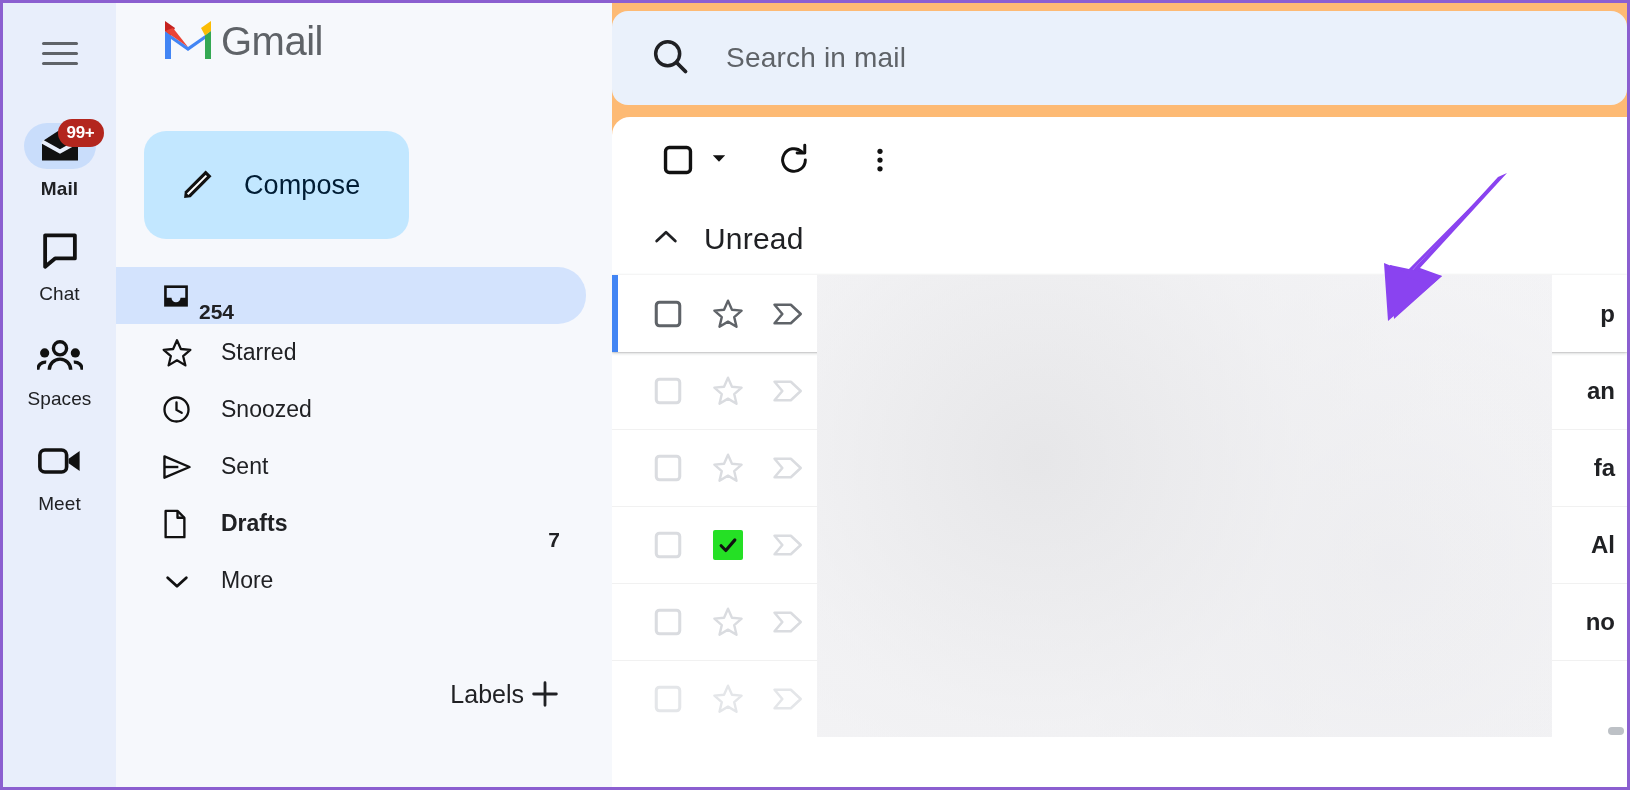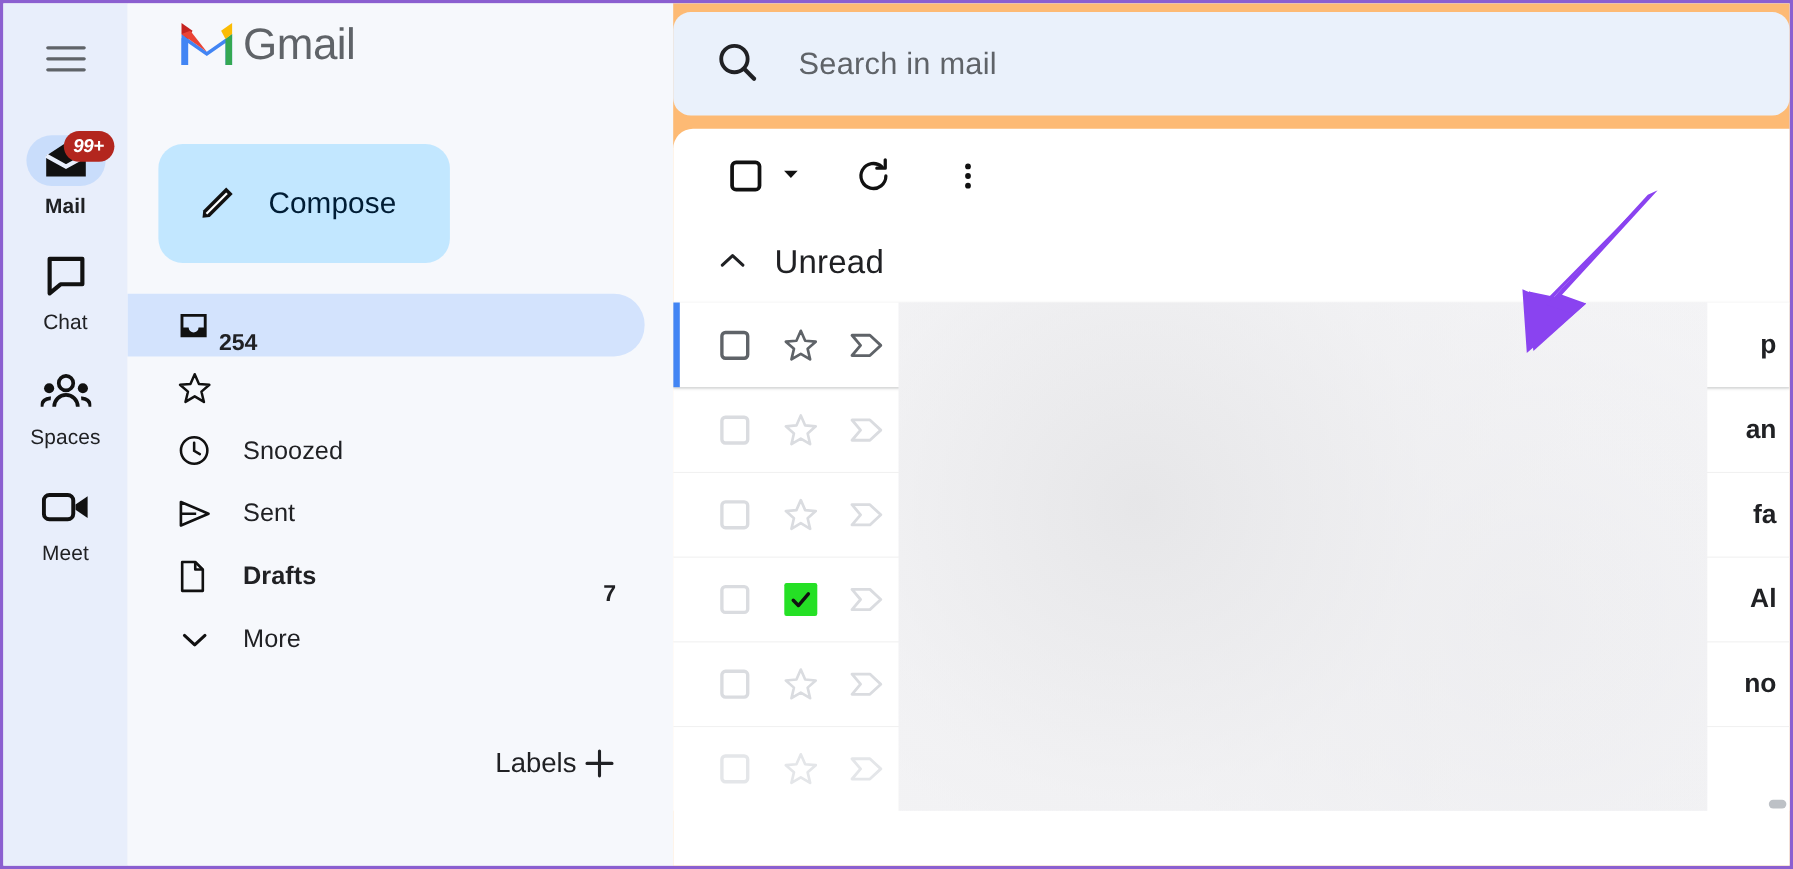--- a/index.html
+++ b/index.html
@@ -72,21 +72,20 @@
   }
 
   .rail-icon-wrap {
     position: relative;
     width: 72px;
     height: 46px;
     display: flex;
     align-items: center;
     justify-content: center;
     border-radius: 23px;
-    font-style: italic;
   }
   .rail-item.active .rail-icon-wrap {
     background: #c9ddfb;
   }
   .rail-icon-wrap svg { display: block; }
 
   .rail-label {
     margin-top: 9px;
     font-size: 19px;
     color: #202124;
@@ -464,20 +463,21 @@
         </span>
         <span class="nav-count">254</span>
       </div>
 
       <div class="nav-item">
         <span class="nav-icon">
           <svg width="32" height="32" viewBox="0 0 24 24">
             <path d="M12 2.4 L14.9 9 L22 9.6 L16.6 14.3 L18.3 21.3 L12 17.5 L5.7 21.3 L7.4 14.3 L2 9.6 L9.1 9 Z" fill="none" stroke="#111" stroke-width="1.7" stroke-linejoin="round"></path>
           </svg>
         </span>
+        <span class="nav-label">Starred</span>
         <span class="nav-count"></span>
       </div>
 
       <div class="nav-item">
         <span class="nav-icon">
           <svg width="31" height="31" viewBox="0 0 24 24">
             <circle cx="12" cy="12" r="9.3" fill="none" stroke="#111" stroke-width="1.8"></circle>
             <path d="M12 6.6 V12.3 L16 14.6" fill="none" stroke="#111" stroke-width="1.8" stroke-linecap="round"></path>
           </svg>
         </span>

